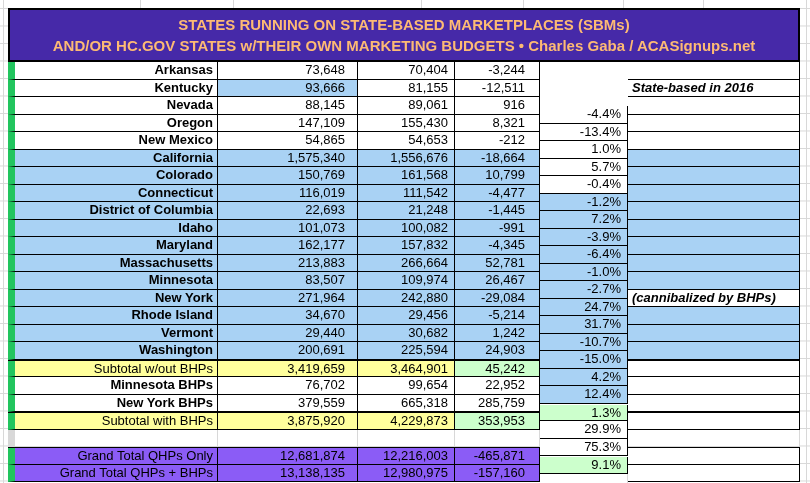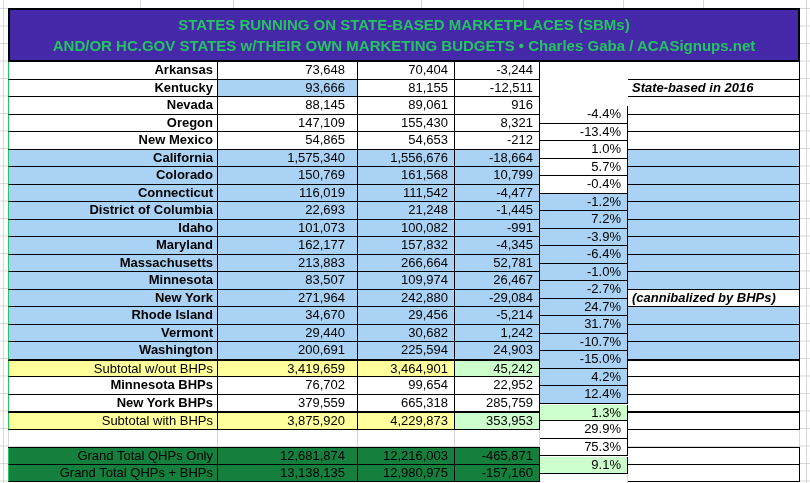--- a/index.html
+++ b/index.html
@@ -14,47 +14,47 @@
   .sliver-left{left:0;width:8px;}
   .sliver-right{left:800px;width:10px;}
   .sliver-left::before,.sliver-right::before{content:'';position:absolute;top:0;width:1px;height:100%;background:#D8D8D8;}
   .sliver-left::before{left:3px;}
   .sliver-right::before{left:6px;}
   .tick{position:absolute;top:0;width:1px;height:8px;background:#D8D8D8;}
 
   
   .header-box{
     position:absolute;left:8px;top:8px;width:792px;height:54px;box-sizing:border-box;
-    background:#4629A8;border:2px solid #000;color:#22c55e;text-align:center;
+    background:#4629A8;border:2px solid #000;color:#fdba74;text-align:center;
     font-weight:bold;font-size:15px;line-height:21px;padding-top:4px;
   }
 
   
   .grid{position:absolute;left:8px;top:62px;width:792px;}
   .row{display:flex;height:17.5px;box-sizing:border-box;}
   .row.thick,.row.black-top{border-top:1px solid #000;}
   .c{
     box-sizing:border-box;height:100%;border-right:1px solid #000;border-bottom:1px solid #000;
     font-size:13px;line-height:16px;overflow:hidden;white-space:nowrap;
   }
-  .row .c:first-child{border-left:1px solid #22c55e;}
+  .row .c:first-child{border-left:7px solid #22c55e;}
   .c0{width:210px;font-weight:bold;text-align:right;padding-right:4px;}
   .c1{width:140px;text-align:right;padding-right:12px;}
   .c2{width:97px; text-align:right;padding-right:6px;}
-  .c3{width:85px; text-align:right;padding-right:6px;}
+  .c3{width:85px; text-align:right;padding-right:14px;}
   .c4{width:88px; text-align:right;padding-right:6px;margin-top:44px;}
   .c5{width:172px;text-align:left;padding-left:4px;font-style:italic;font-weight:bold;}
   .row.bold .c{font-weight:normal;}
   .row.bold .c5{font-weight:normal;}
   
   .f-w{background:#FFFFFF;}
   .f-b{background:#A9D2F4;}
   .f-py{background:#FFFF9C;}
   .f-pg{background:#CCFFCC;}
-  .f-y{background:#15803d;}
+  .f-y{background:#8b5cf6;}
   .f-g{background:#FFFFFF;}
   
   .gaprow .c{border-right-color:#D8D8D8;border-bottom-color:#D8D8D8;}
   .gaprow .c:first-child{border-left-color:#D8D8D8;}
 </style>
 </head>
 <body>
 
 <div class="sheet">
 

